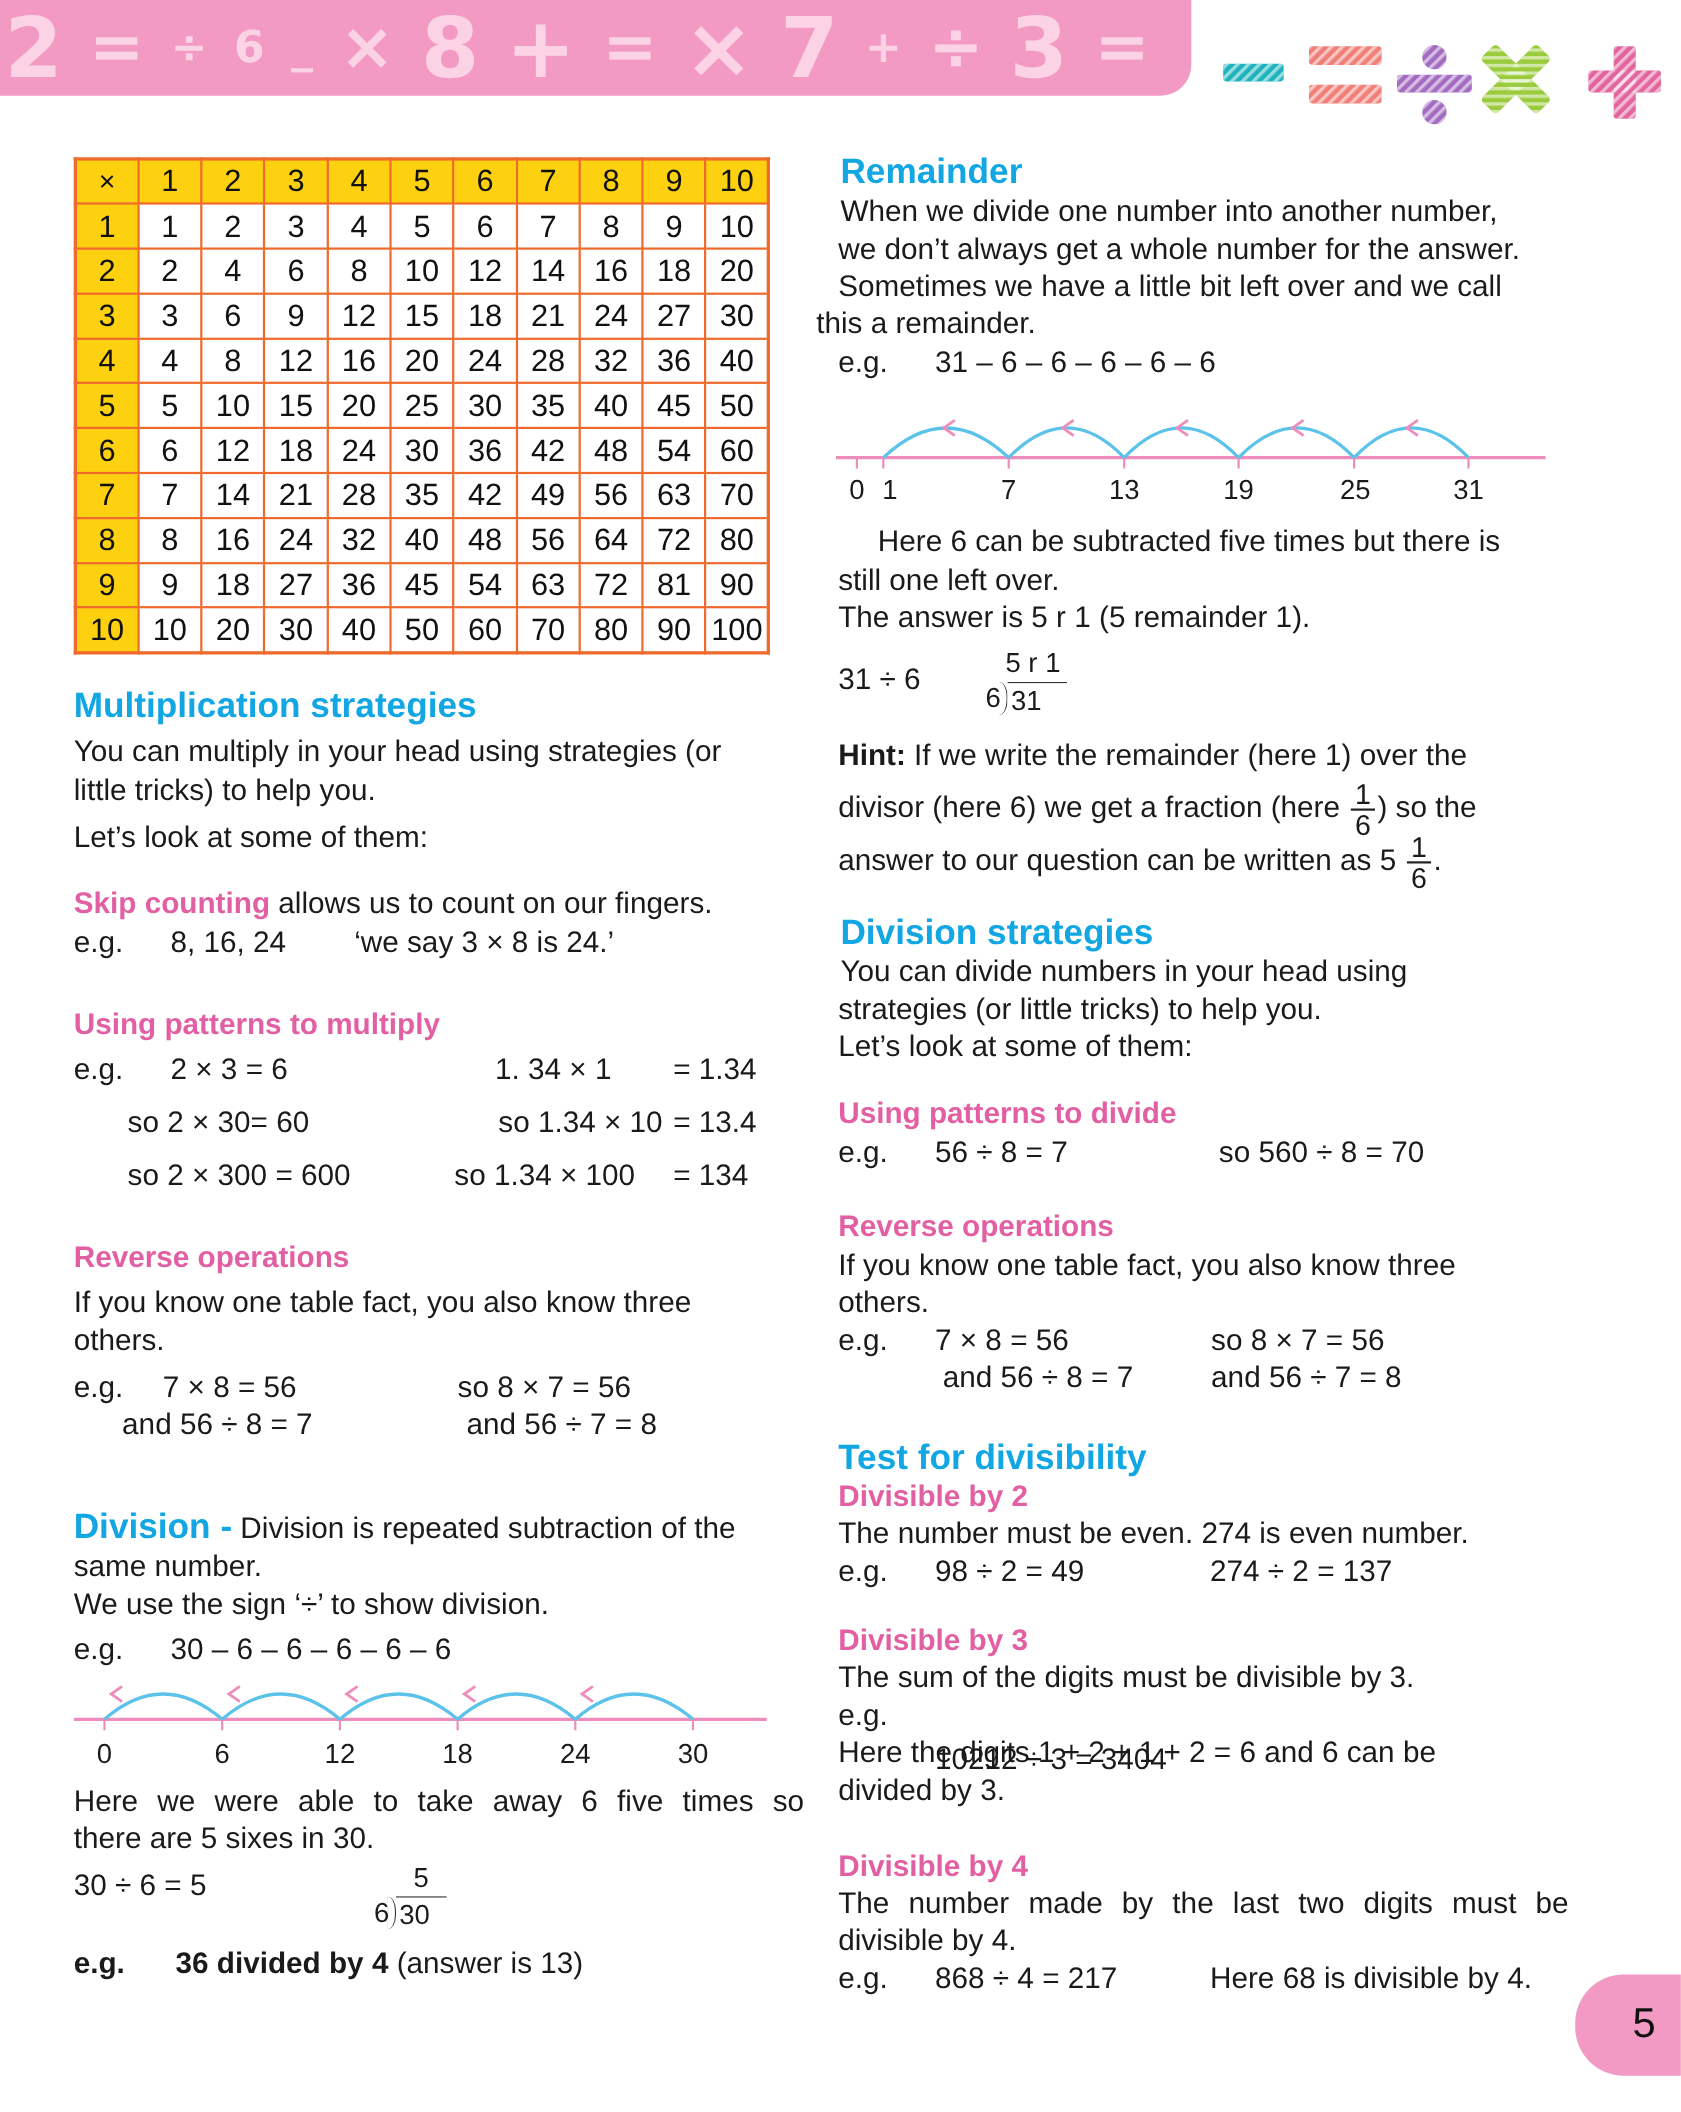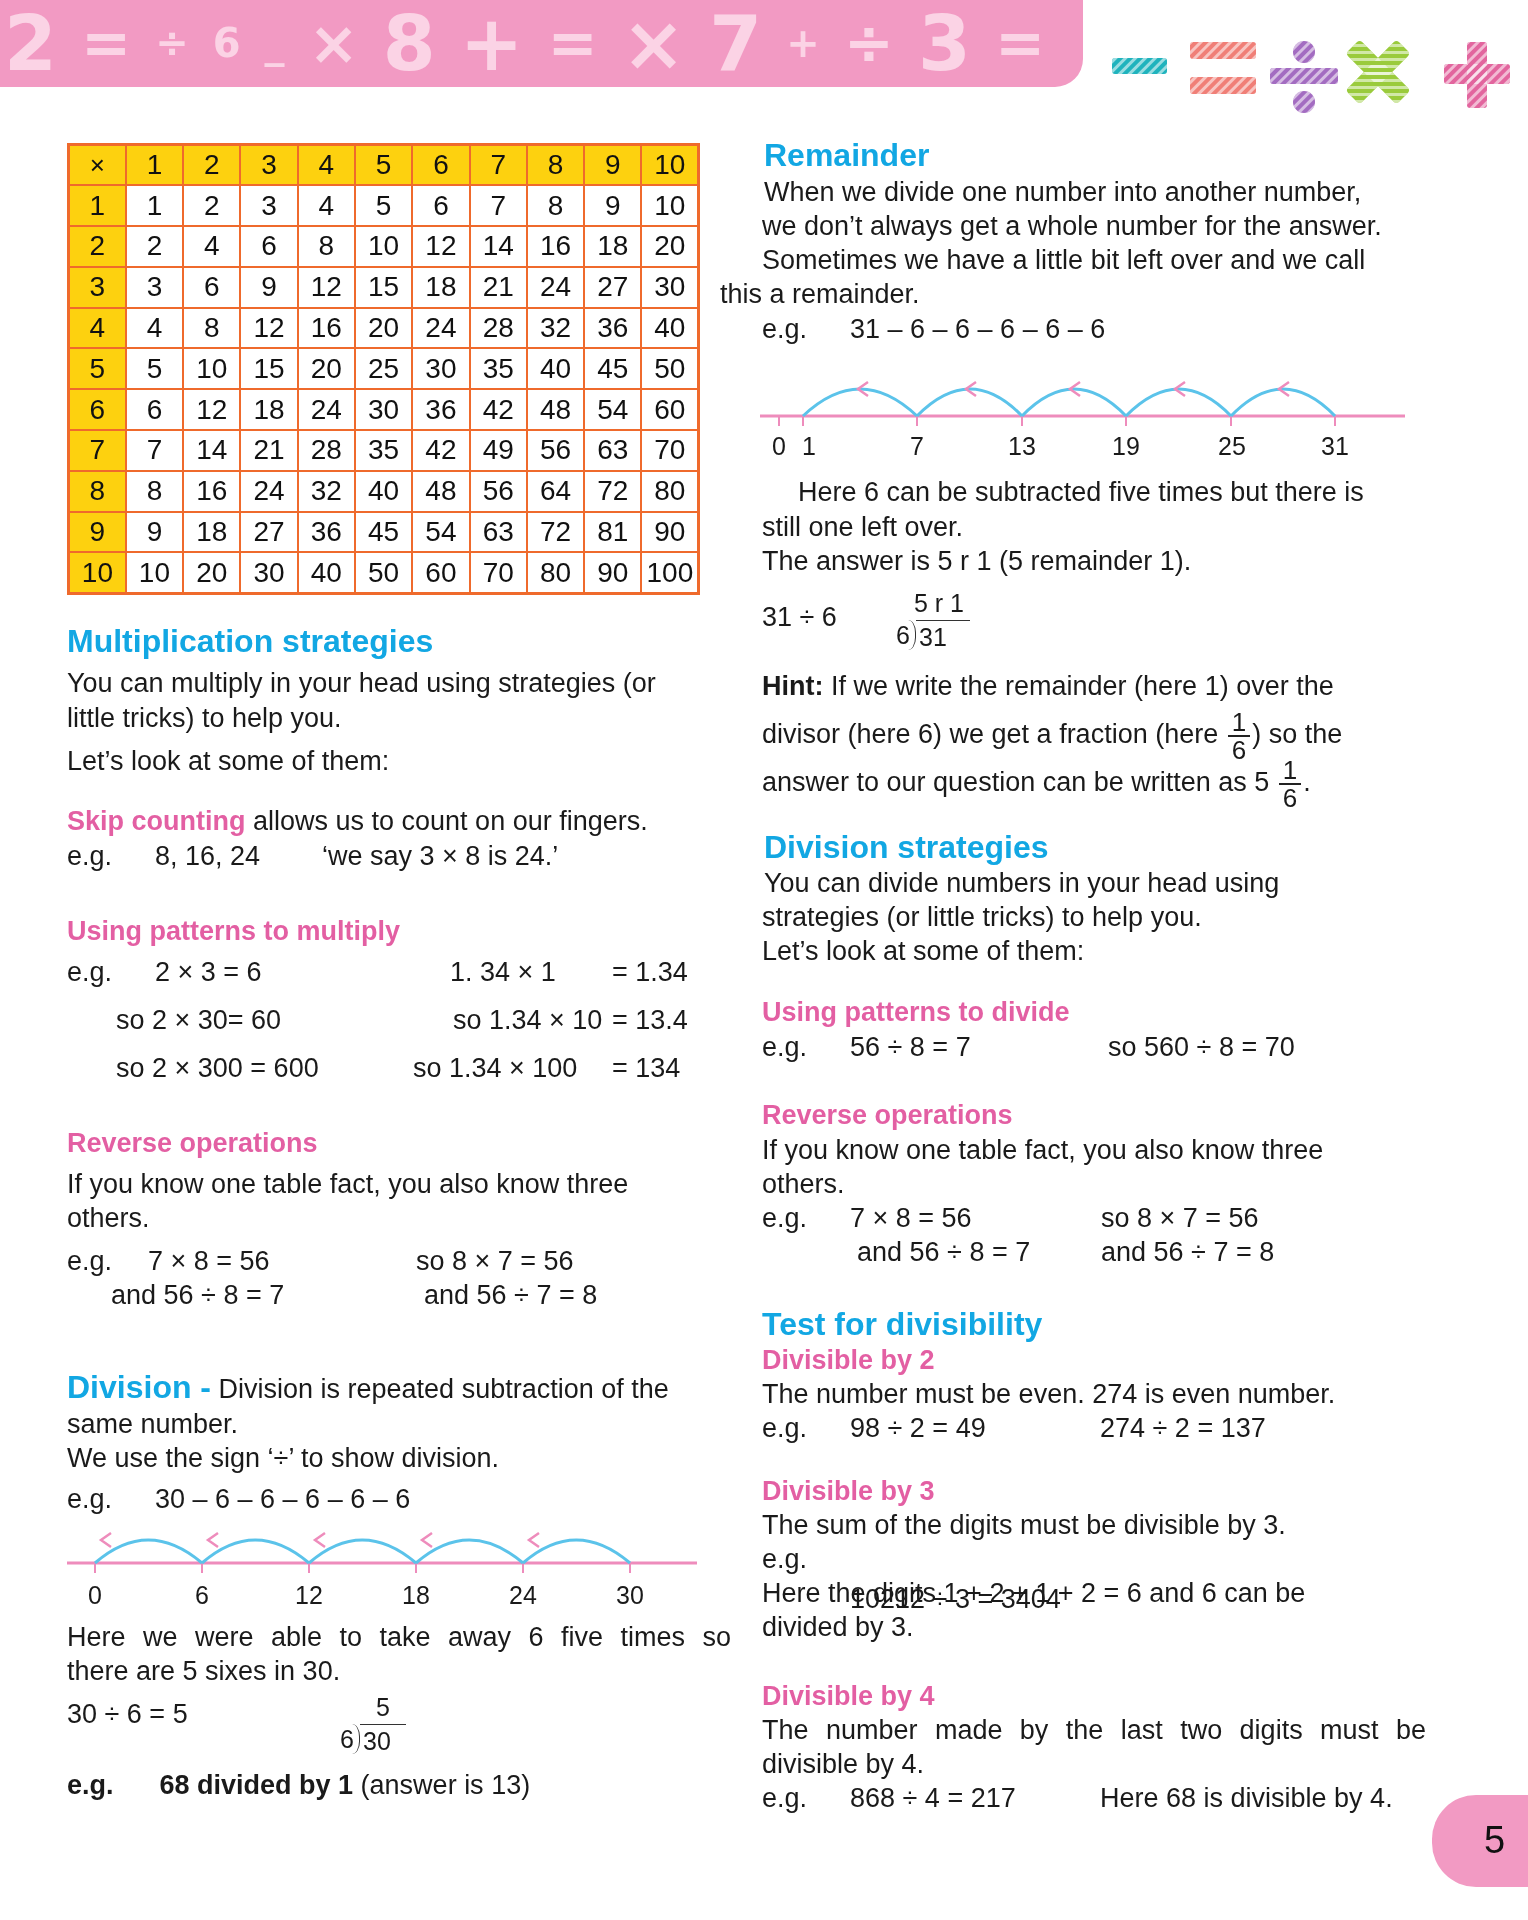--- a/index.html
+++ b/index.html
@@ -328,27 +328,27 @@
 <div class="abs txt" style="left:67px; top:1697px;">30 ÷ 6 = 5</div>
 
 <div class="ldiv" style="left:338px; top:1692px; width:70px; height:70px;">
   <span class="q" style="left:38px; top:0px;">5</span>
   <span class="bar" style="left:22px; top:32px; width:46px;"></span>
   <span class="q" style="left:2px; top:32px;">6</span>
   <span class="paren" style="left:14px; top:32px; width:8px; height:30px;"></span>
   <span class="q" style="left:25px; top:34px;">30</span>
 </div>
 
-<div class="abs txt" style="left:67px; top:1768px;"><span class="bold">e.g.</span><span style="display:inline-block; width:46px;"></span><span class="bold">68 divided by 1</span><span> (answer is 13)</span></div>
+<div class="abs txt" style="left:67px; top:1768px;"><span class="bold">e.g.</span><span style="display:inline-block; width:46px;"></span><span class="bold">36 divided by 4</span><span> (answer is 13)</span></div>
 
 <div class="abs h-blue" style="left:764px; top:136px;">Remainder</div>
 <div class="abs txt" style="left:764px; top:175px;">When we divide one number into another number,</div>
 <div class="abs txt" style="left:762px; top:209px;">we don’t always get a whole number for the answer.</div>
 <div class="abs txt" style="left:762px; top:243px;">Sometimes we have a little bit left over and we call</div>
-<div class="abs txt" style="left:720px; top:277px;">this a remainder.</div>
+<div class="abs txt" style="left:742px; top:277px;">this a remainder.</div>
 <div class="abs txt" style="left:762px; top:312px;">e.g.</div>
 <div class="abs txt" style="left:850px; top:312px;">31 – 6 – 6 – 6 – 6 – 6</div>
 
 <svg class="numline" style="left:760px; top:362px;" width="650" height="70" viewBox="0 0 650 70">
   <line x1="0" y1="54" x2="645" y2="54" stroke="#ee8cbc" stroke-width="3"></line>
   <g stroke="#ee8cbc" stroke-width="2">
     <line x1="19" y1="54" x2="19" y2="64"></line>
       <line x1="43" y1="54" x2="43" y2="64"></line>
     <line x1="157" y1="54" x2="157" y2="64"></line>
       <line x1="262" y1="54" x2="262" y2="64"></line>

